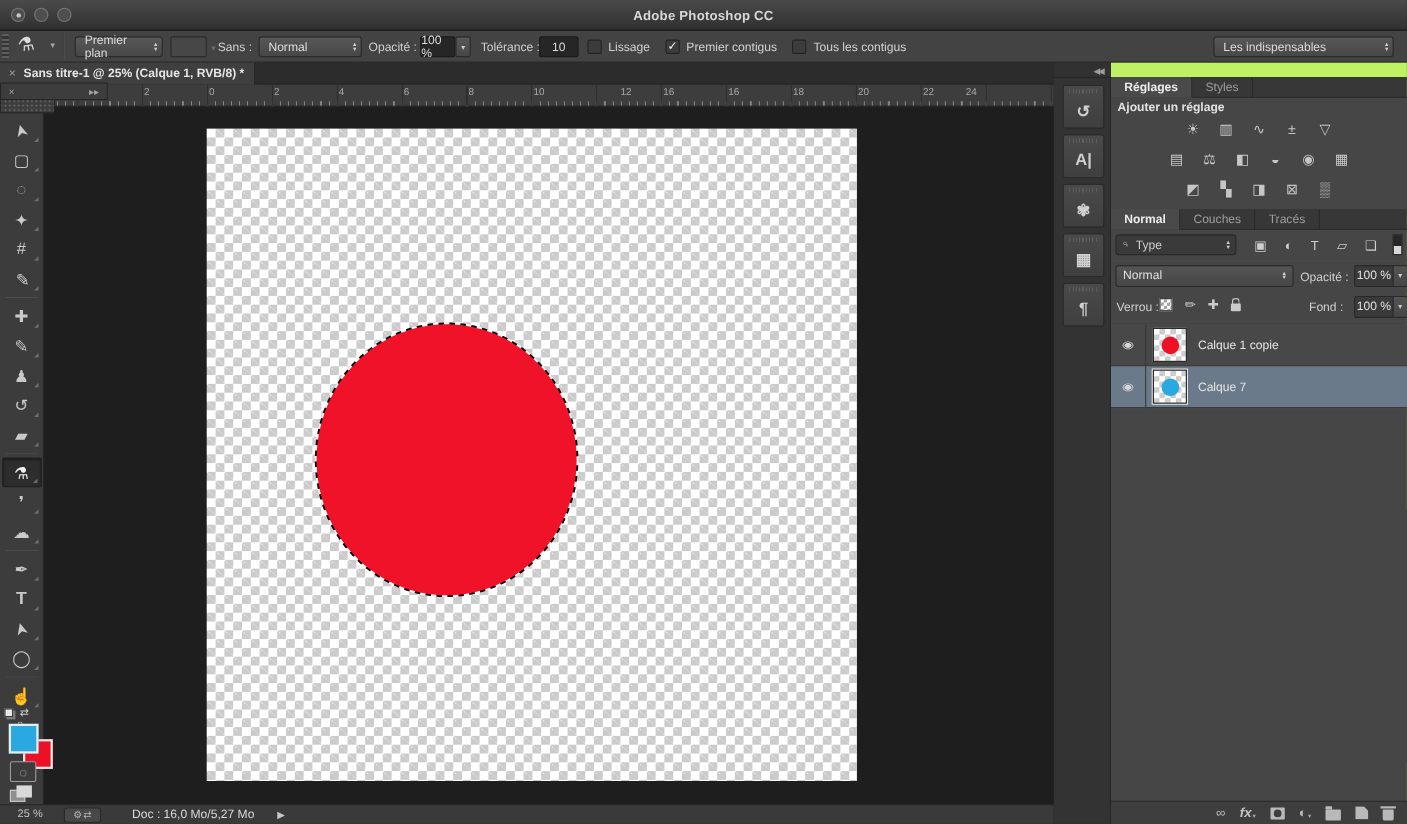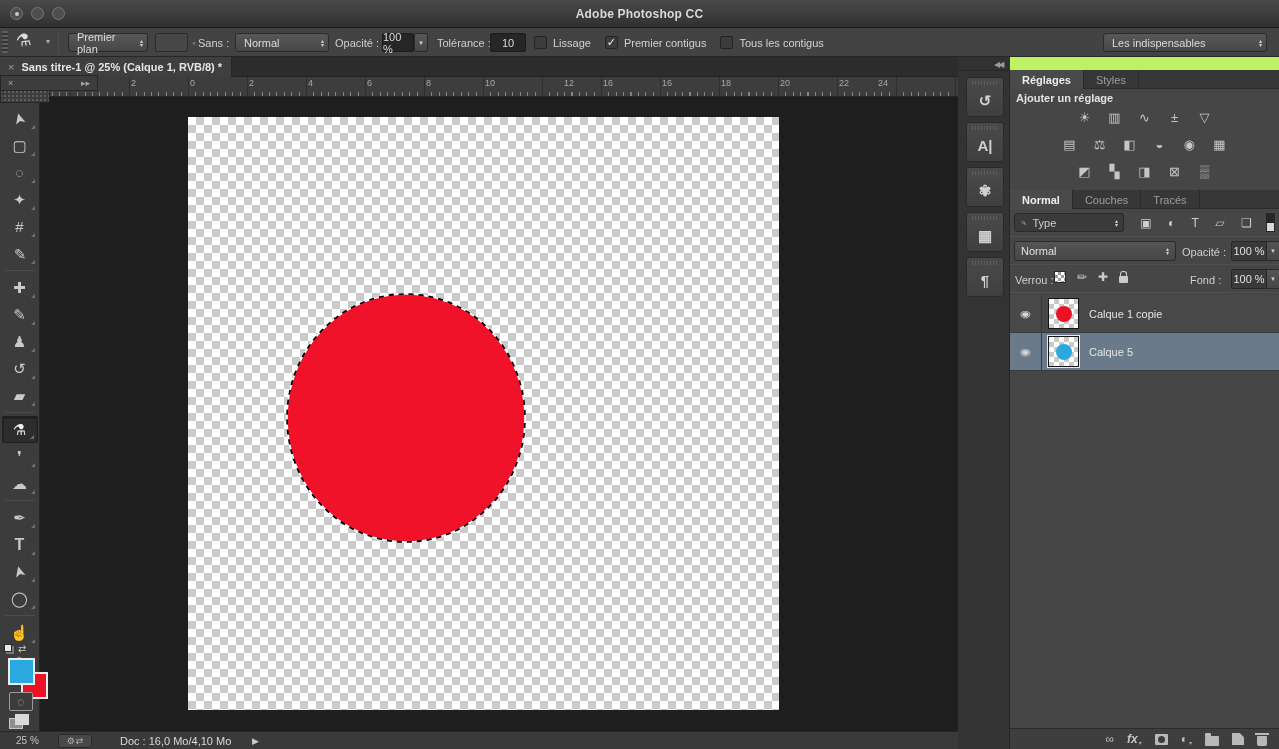--- a/index.html
+++ b/index.html
@@ -287,21 +287,21 @@
       </svg>
     </div>
   </div>
 
   <div id="statusbar" class="abs" data-name="document-statusbar">
     <span id="zoom-pct" data-name="zoom-level-field">25 %</span>
     <span id="status-gear" data-name="status-options-button">
       <span data-name="gear-icon">⚙</span>
       <span data-name="swap-arrows-icon">⇄</span>
     </span>
-    <span id="doc-size" data-name="document-size-readout">Doc : 16,0 Mo/4,10 Mo</span>
+    <span id="doc-size" data-name="document-size-readout">Doc : 16,0 Mo/5,27 Mo</span>
     <span id="status-arrow" data-name="status-flyout-icon">▶</span>
   </div>
 
   <div id="tools-header" class="abs" data-name="tools-panel-header">
     <span data-name="close-panel-icon">×</span>
     <span data-name="collapse-panel-icon">▸▸</span>
   </div>
   <div id="tools-grip" class="abs" data-name="tools-panel-grip"></div>
   <div id="toolbar" class="abs" data-name="toolbar">
       <div class="tool" data-name="tool-move">
@@ -510,21 +510,21 @@
             </span>
             <span class="layer-name" data-name="layer-name">Calque 1 copie</span>
           </div>
           <div class="layer-row selected" data-name="layer-row" style="background: rgb(107, 122, 138);">
             <span class="eye-cell" data-name="visibility-cell">
               <span class="eye" data-name="eye-icon">◉</span>
             </span>
             <span class="thumb outlined" data-name="layer-thumbnail">
               <span class="dot" data-name="layer-thumbnail-shape" style="background: rgb(42, 169, 224);"></span>
             </span>
-            <span class="layer-name" data-name="layer-name">Calque 5</span>
+            <span class="layer-name" data-name="layer-name">Calque 7</span>
           </div>
         </div>
 
       <div id="layers-footer" data-name="layers-footer">
         <span class="fo-icon" data-name="link-layers-icon">∞</span>
         <span class="fo-icon" data-name="layer-style-button">
             <span class="fx-label" data-name="fx-icon">fx</span>
             <span class="fo-caret" data-name="caret-icon">▾</span>
           </span>
         <span class="fo-icon" data-name="add-mask-icon">

